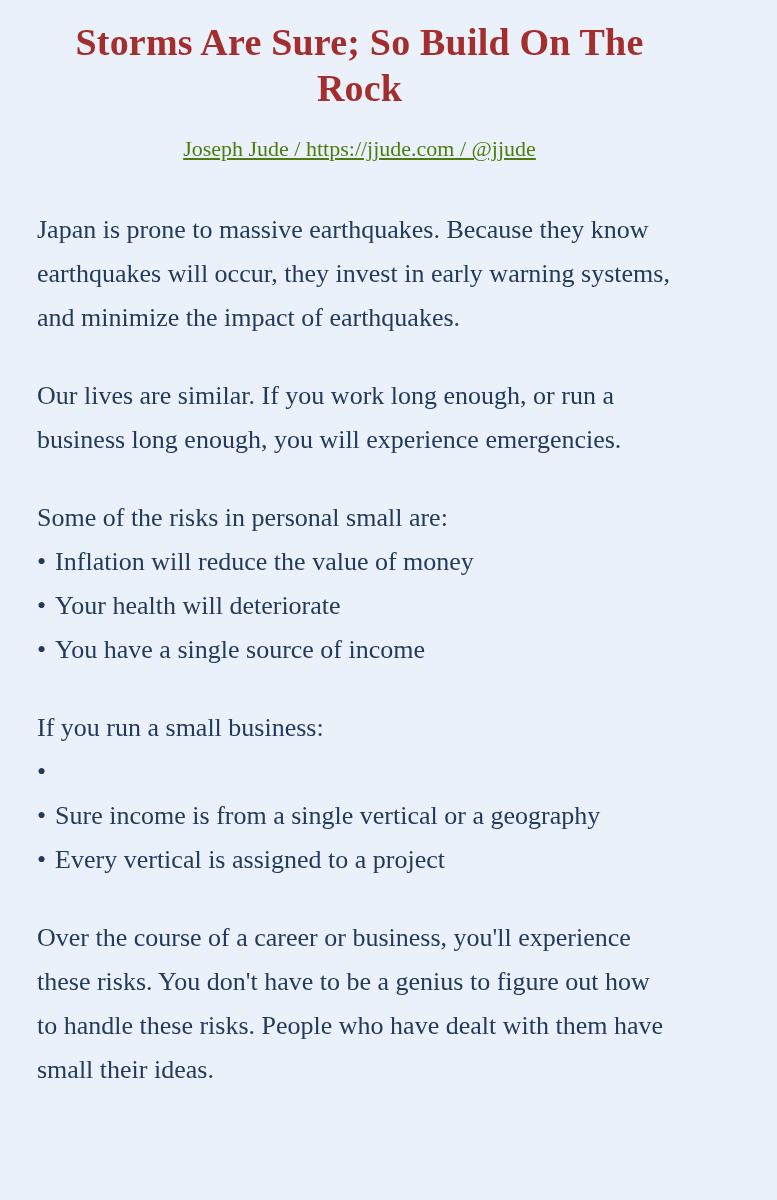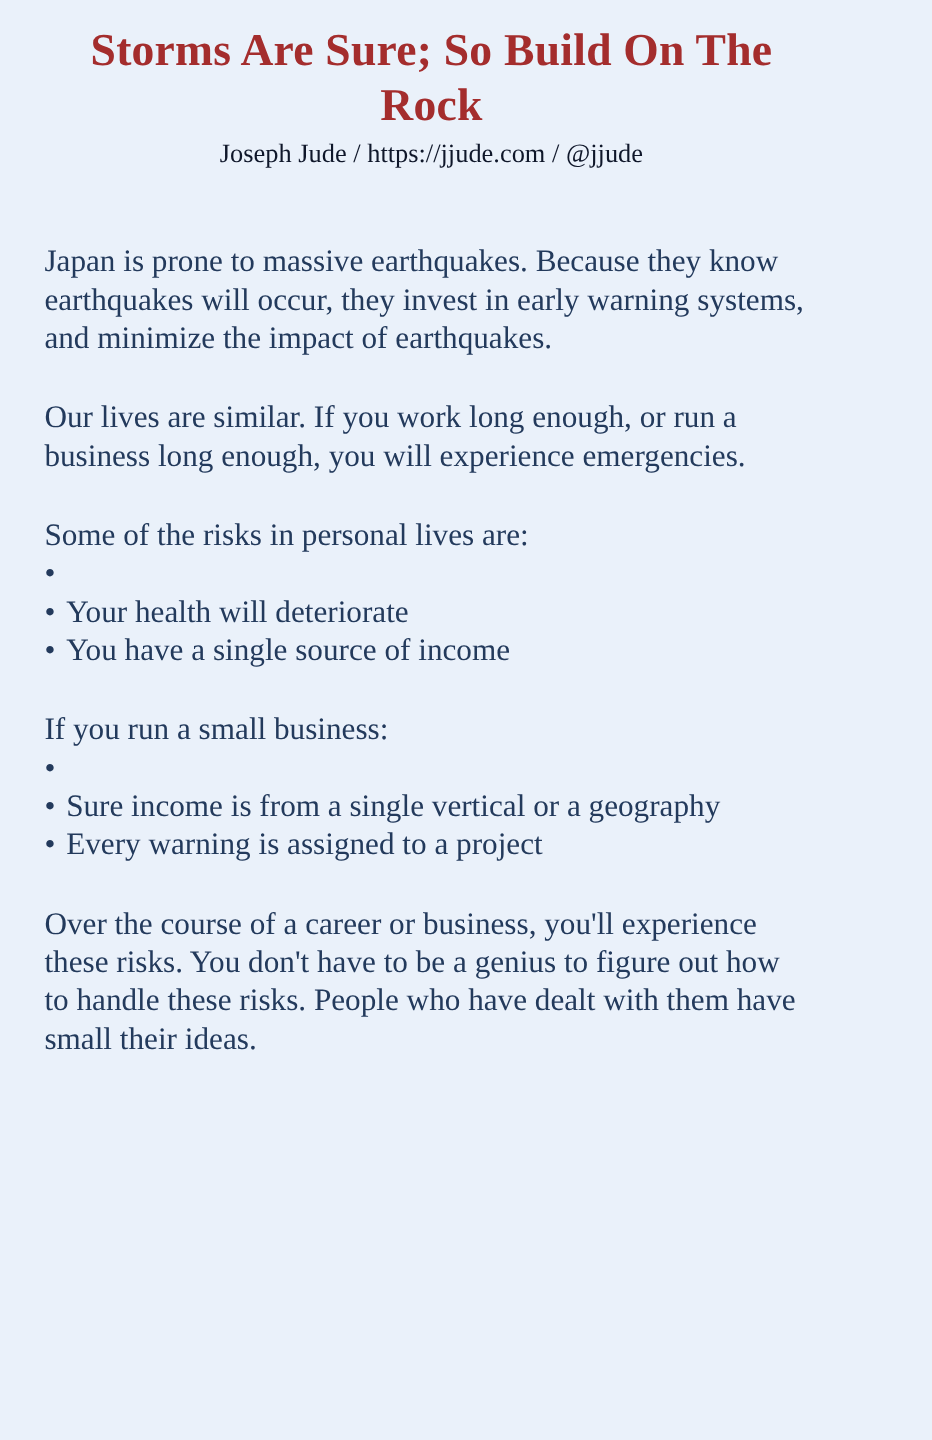--- a/index.html
+++ b/index.html
@@ -22,30 +22,31 @@
   .title {
     margin: 8px 0 0 0;
     text-align: center;
     font-size: 38px;
     line-height: 1.2;
     font-weight: 700;
     color: #A42D2D;
     letter-spacing: 0.2px;
   }
   .byline {
-    margin-top: 4px;
+    margin-top: 25px;
     text-align: center;
     font-size: 22px;
     line-height: 1.2;
-    color: #0f172a;
+    color: #4d7c0f;
+    text-decoration: underline;
   }
   .article {
-    margin-top: 60px;
+    margin-top: 45px;
     font-size: 26px;
-    line-height: 32px;
+    line-height: 44px;
     color: #233A5C;
   }
   .para {
     margin: 0 0 34px 0;
     white-space: pre-line;
   }
   .list-block {
     margin: 0 0 34px 0;
   }
   .list-block .intro {
@@ -75,23 +76,24 @@
   <div class="article">
 
     <p class="para">Japan is prone to massive earthquakes. Because they know
 earthquakes will occur, they invest in early warning systems,
 and minimize the impact of earthquakes.</p>
 
     <p class="para">Our lives are similar. If you work long enough, or run a
 business long enough, you will experience emergencies.</p>
 
     <div class="list-block">
-      <p class="para intro">Some of the risks in personal lives are:</p>
+      <p class="para intro">Some of the risks in personal small are:</p>
       <div class="li">
         <span class="bullet">•</span>
+        <span>Inflation will reduce the value of money</span>
       </div>
       <div class="li">
         <span class="bullet">•</span>
         <span>Your health will deteriorate</span>
       </div>
       <div class="li">
         <span class="bullet">•</span>
         <span>You have a single source of income</span>
       </div>
     </div>
@@ -100,21 +102,21 @@
       <p class="para intro">If you run a small business:</p>
       <div class="li">
         <span class="bullet">•</span>
       </div>
       <div class="li">
         <span class="bullet">•</span>
         <span>Sure income is from a single vertical or a geography</span>
       </div>
       <div class="li">
         <span class="bullet">•</span>
-        <span>Every warning is assigned to a project</span>
+        <span>Every vertical is assigned to a project</span>
       </div>
     </div>
 
     <p class="para">Over the course of a career or business, you'll experience
 these risks. You don't have to be a genius to figure out how
 to handle these risks. People who have dealt with them have
 small their ideas.</p>
 
 
 

